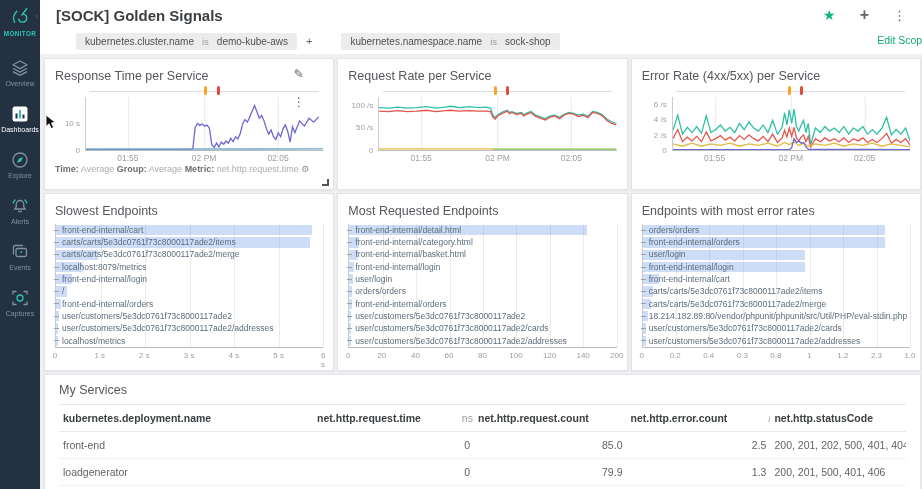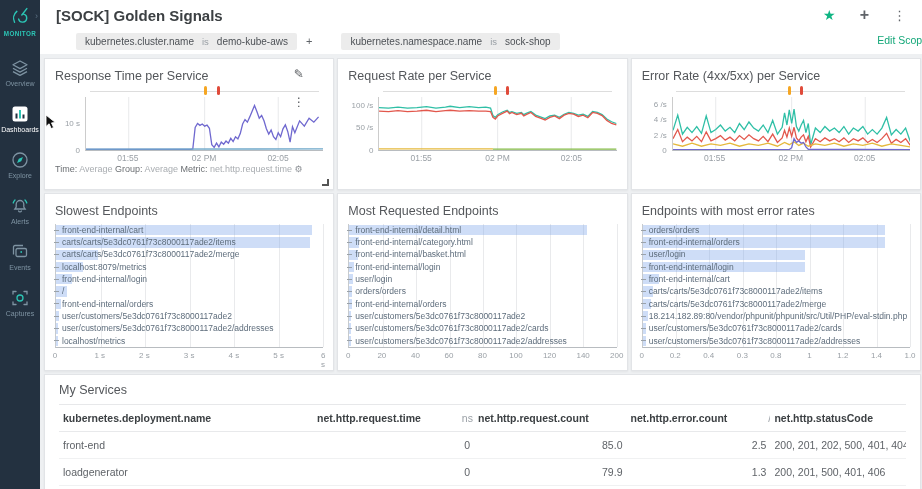--- a/index.html
+++ b/index.html
@@ -53,21 +53,21 @@
   .evline { position:absolute; left:2%; right:2%; top:6px; border-top:1px solid #ddd; }
   .evmark { position:absolute; top:1px; width:3px; height:9px; border-radius:1.5px; }
   .chartrow { display:flex; height:54px; flex:none; }
   .ycol { width:30px; position:relative; flex:none; }
   .ycol span { position:absolute; right:5px; transform:translateY(-55%); font-size:8px; color:#9aa0a6; white-space:nowrap; }
   .plot { flex:1; position:relative; border-left:1px solid #ccc; border-bottom:1px solid #b8bcc0; }
   .plot svg { position:absolute; inset:0; width:100%; height:100%; }
   .xrow { position:relative; height:13px; flex:none; margin-left:30px; }
   .xrow span { position:absolute; top:2px; transform:translateX(-50%); font-size:8.5px; color:#9aa0a6; white-space:nowrap; }
   .pfoot { height:13px; flex:none; font-size:9px; color:#a9adb1; white-space:nowrap; }
-  .pfoot b { color:#6b6f73; font-weight:normal; }
+  .pfoot b { color:#6b6f73; font-weight:bold; }
   .gear { color:#8d9196; font-size:9px; }
   .resize { position:absolute; right:4px; bottom:3px; width:7px; height:7px;
     border-right:2px solid #555; border-bottom:2px solid #555; cursor:nwse-resize; }
 
   
   .barchart { position:relative; margin-top:4px; height:124px; flex:none;
     border-left:1px solid #c6cace; border-bottom:1px solid #b8bcc0; display:flex; flex-direction:column; }
   .bgrid { position:absolute; top:0; bottom:0; width:1px; background:#e9eaec; }
   .brow { flex:1; position:relative; display:flex; align-items:center; }
   .bfill { position:absolute; left:0; top:1px; bottom:1px; background:rgba(125,165,235,.38); }
@@ -532,21 +532,21 @@
               </div>
             </div>
           <div class="bxrow">
               <span style="left:0.00%">0</span>
               <span style="left:12.50%">0.2</span>
               <span style="left:25.00%">0.4</span>
               <span style="left:37.50%">0.3</span>
               <span style="left:50.00%">0.8</span>
               <span style="left:62.50%">1</span>
               <span style="left:75.00%">1.2</span>
-              <span style="left:87.50%">1.4</span>
+              <span style="left:87.50%">2.3</span>
               <span style="left:100.00%">1.0</span>
             </div>
         </section>
 
       </div>
 
       <section class="panel table-panel">
         <div class="tp-title">My Services</div>
         <div>
             <table>

